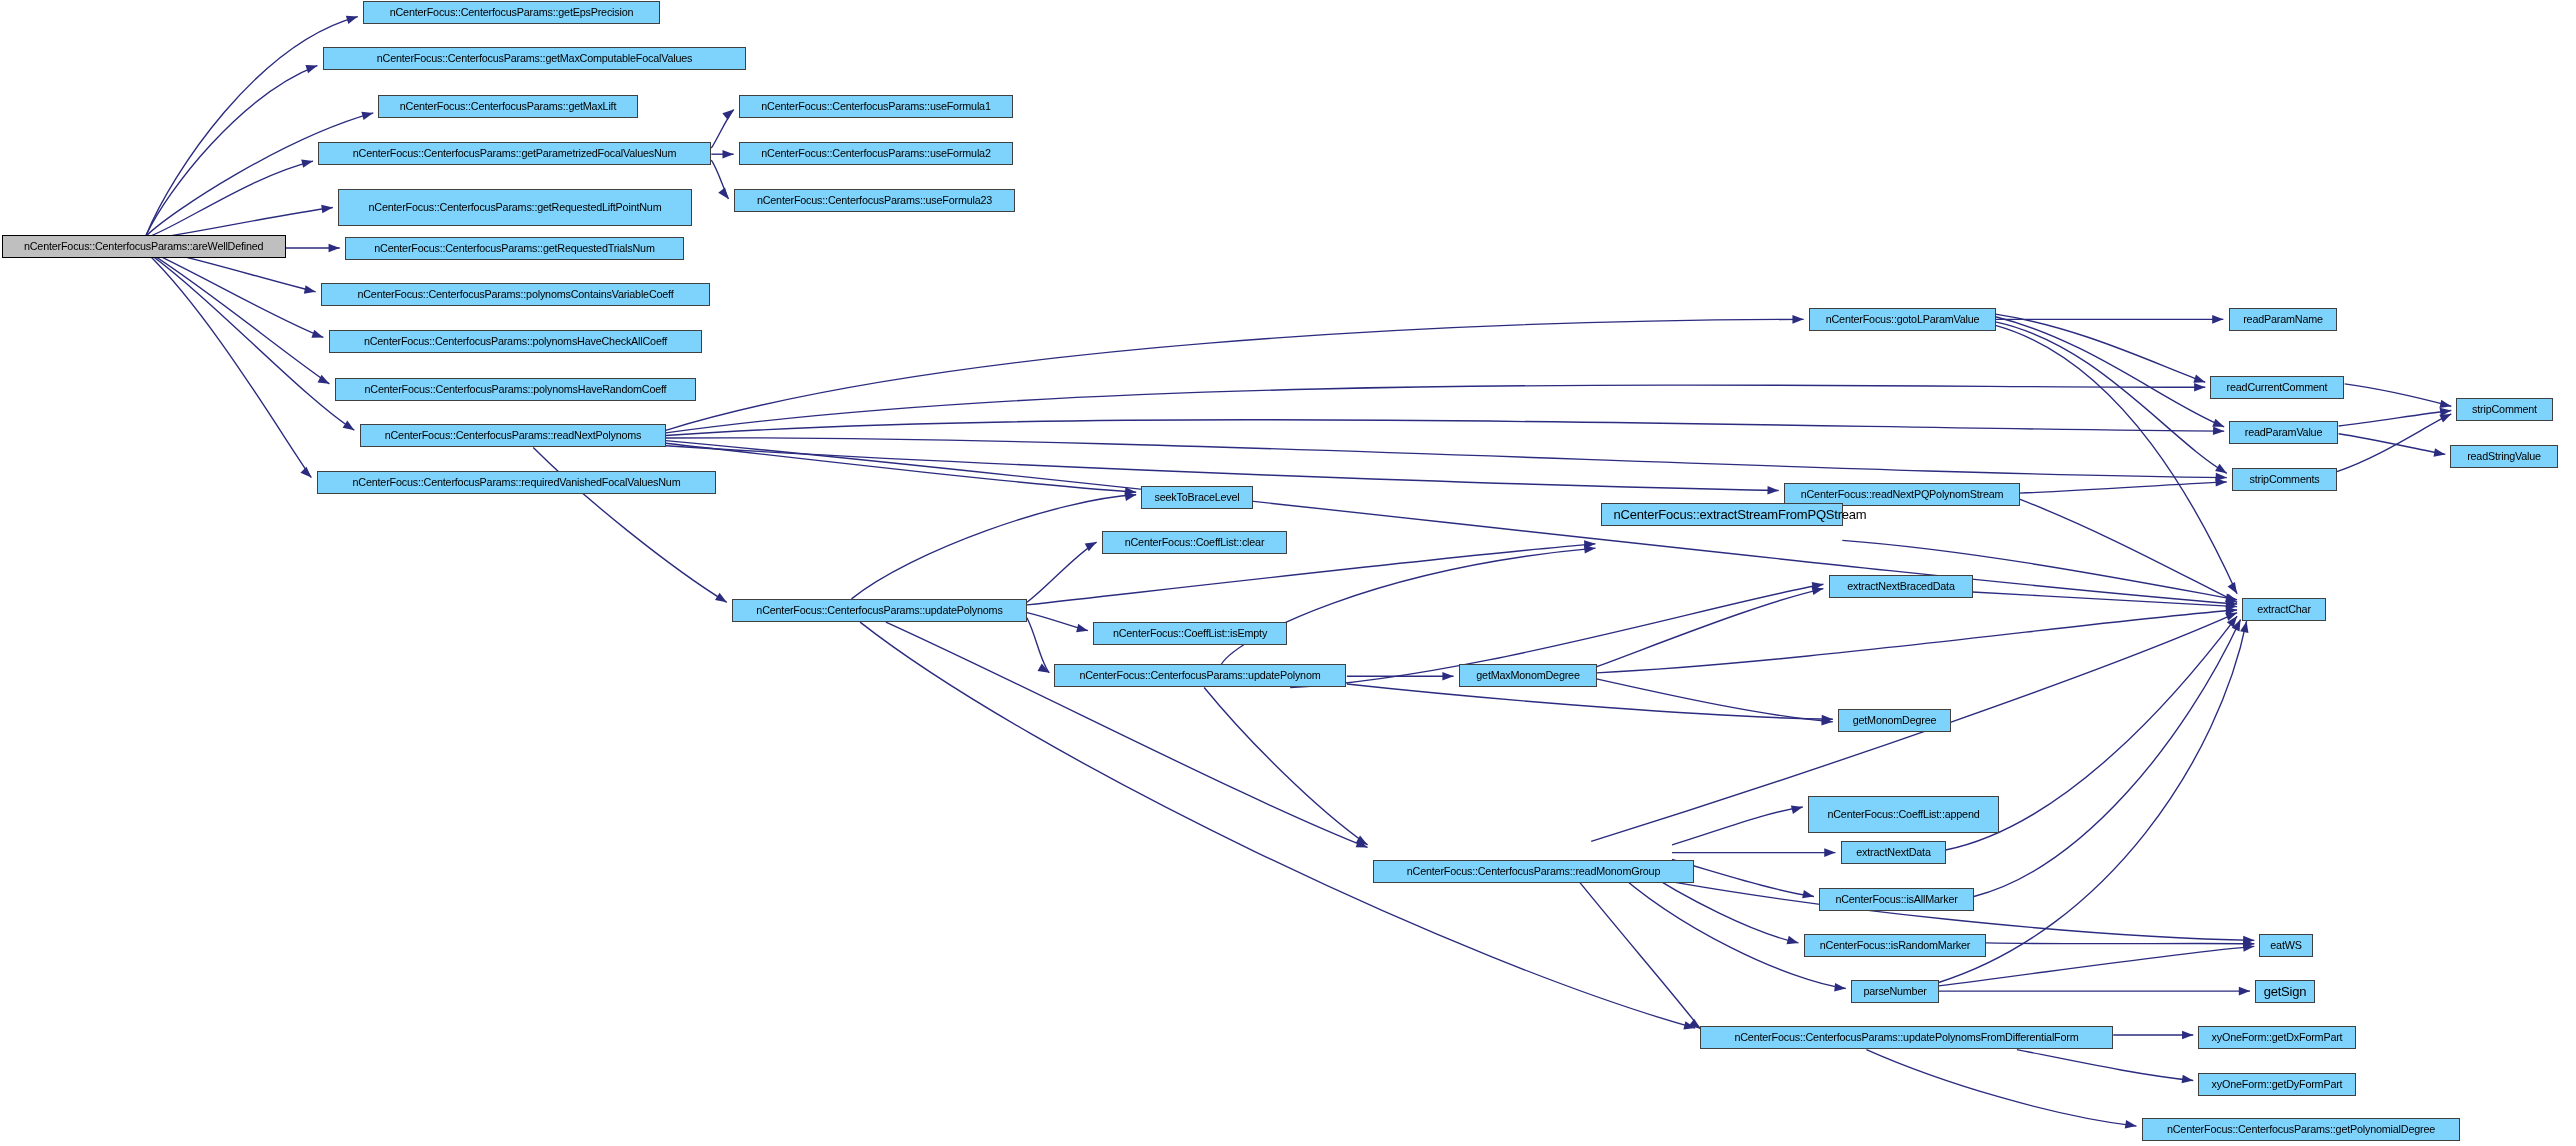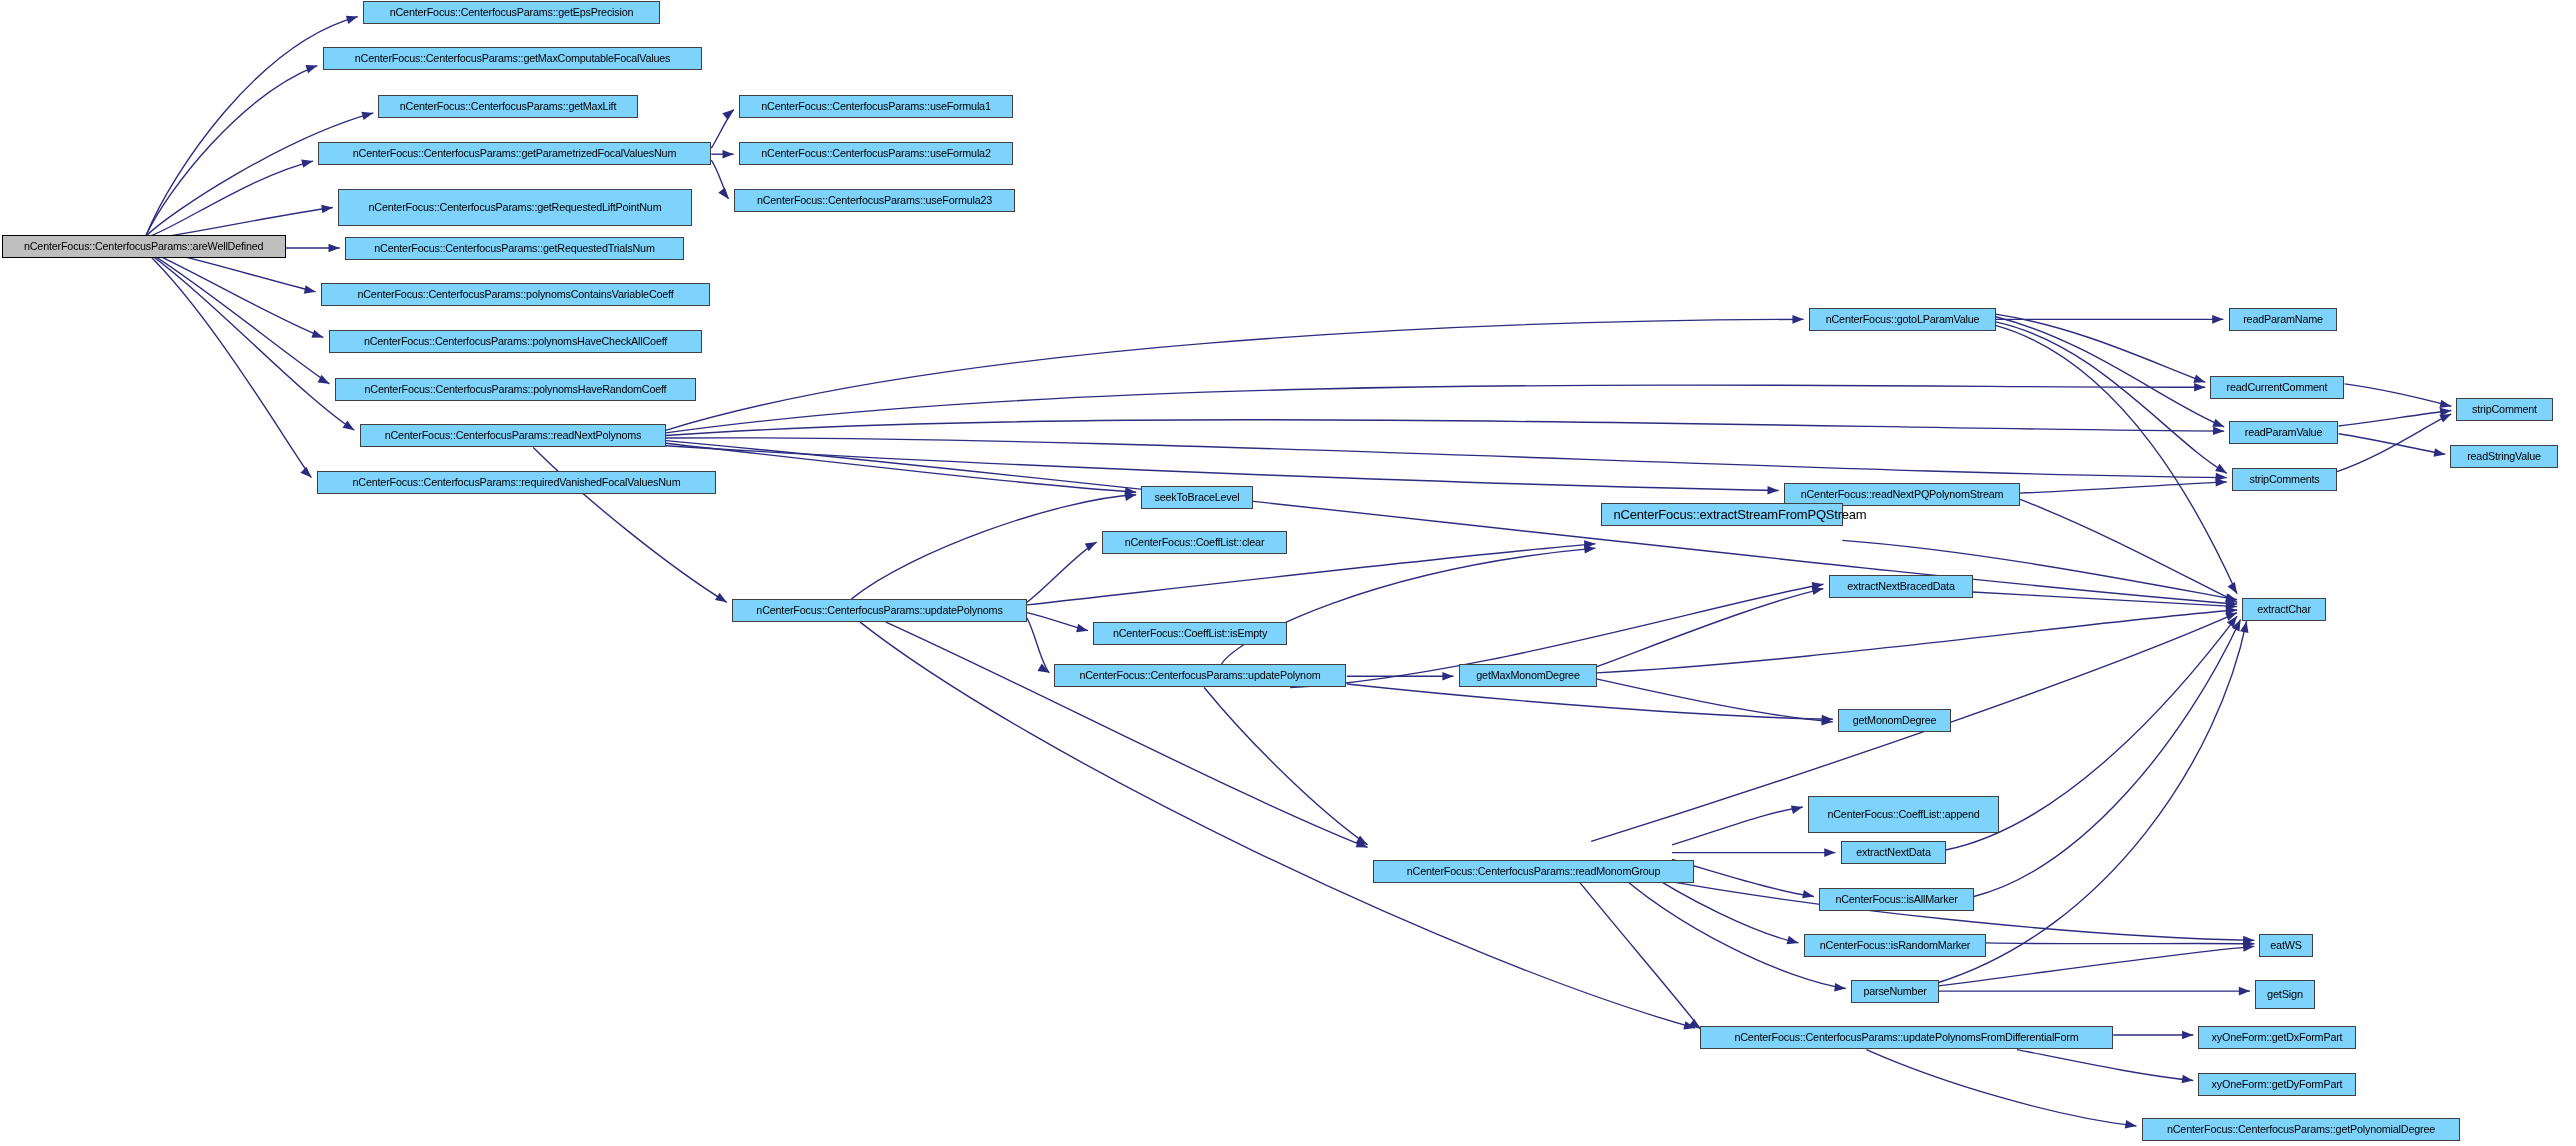--- a/index.html
+++ b/index.html
@@ -185,21 +185,21 @@
       <polygon points="0,0 -13,-5 -13,5" fill="#2b2b7f" transform="translate(2550,1256) rotate(8)"></polygon>
       <path d="M 2170,1220 C 2260,1260 2390,1298 2484,1309" fill="none" stroke="#2b2b7f" stroke-width="1.6"></path>
       <polygon points="0,0 -13,-5 -13,5" fill="#2b2b7f" transform="translate(2484,1309) rotate(9)"></polygon>
     </svg>
 <div class="node root" style="left: 1.7px; top: 235px; width: 284px; height: 23px; font-size: 10.8px;">
       <span class="node-label">nCenterFocus::CenterfocusParams::areWellDefined</span>
     </div>
     <div class="node" style="left: 363px; top: 0.9px; width: 297px; height: 23px; font-size: 10.8px;">
       <span class="node-label">nCenterFocus::CenterfocusParams::getEpsPrecision</span>
     </div>
-    <div class="node" style="left: 323px; top: 47px; width: 379px; height: 23px; font-size: 10.8px;">
+    <div class="node" style="left: 323px; top: 47px; width: 423px; height: 23px; font-size: 10.8px;">
       <span class="node-label">nCenterFocus::CenterfocusParams::getMaxComputableFocalValues</span>
     </div>
     <div class="node" style="left: 378px; top: 95px; width: 260px; height: 23px; font-size: 10.8px;">
       <span class="node-label">nCenterFocus::CenterfocusParams::getMaxLift</span>
     </div>
     <div class="node" style="left: 318px; top: 142px; width: 393px; height: 23px; font-size: 10.8px;">
       <span class="node-label">nCenterFocus::CenterfocusParams::getParametrizedFocalValuesNum</span>
     </div>
     <div class="node" style="left: 338px; top: 189px; width: 354px; height: 37px; font-size: 10.8px;">
       <span class="node-label">nCenterFocus::CenterfocusParams::getRequestedLiftPointNum</span>
@@ -296,21 +296,21 @@
     </div>
     <div class="node" style="left: 2232px; top: 468px; width: 105px; height: 23px; font-size: 10.8px;">
       <span class="node-label">stripComments</span>
     </div>
     <div class="node" style="left: 2242px; top: 598px; width: 84px; height: 23px; font-size: 10.8px;">
       <span class="node-label">extractChar</span>
     </div>
     <div class="node" style="left: 2259px; top: 934px; width: 54px; height: 23px; font-size: 10.8px;">
       <span class="node-label">eatWS</span>
     </div>
-    <div class="node" style="left: 2255px; top: 980px; width: 60px; height: 29px; font-size: 11px;">
+    <div class="node" style="left: 2255px; top: 980px; width: 60px; height: 23px; font-size: 13px;">
       <span class="node-label">getSign</span>
     </div>
     <div class="node" style="left: 2456px; top: 398px; width: 97px; height: 23px; font-size: 10.8px;">
       <span class="node-label">stripComment</span>
     </div>
     <div class="node" style="left: 2450px; top: 445px; width: 108px; height: 23px; font-size: 10.8px;">
       <span class="node-label">readStringValue</span>
     </div>
     <div class="node" style="left: 2198px; top: 1026px; width: 158px; height: 23px; font-size: 10.8px;">
       <span class="node-label">xyOneForm::getDxFormPart</span>

